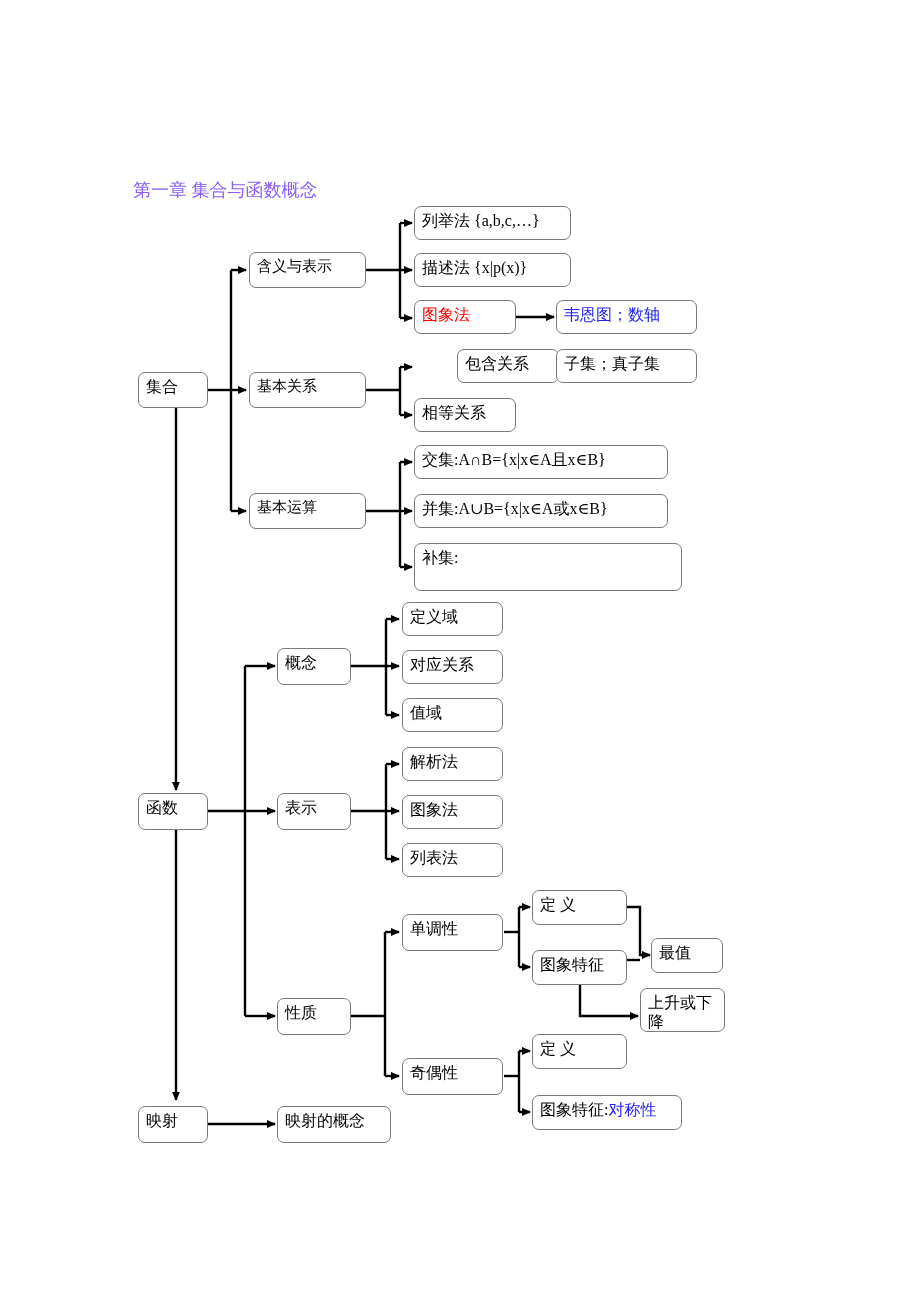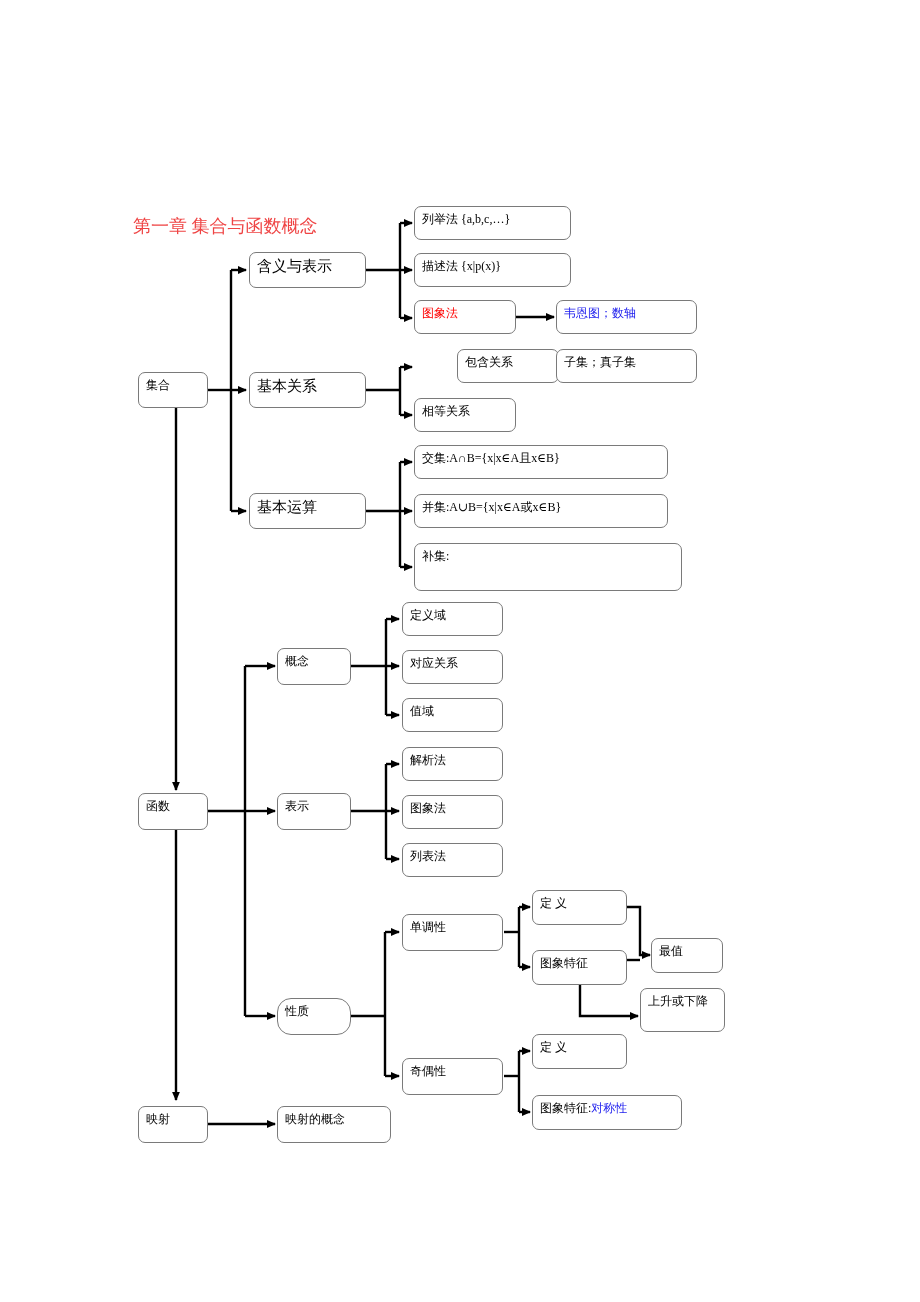--- a/index.html
+++ b/index.html
@@ -2,26 +2,26 @@
 <html><head>
 <meta charset="utf-8">
 <style>
   html,body{margin:0;padding:0;background:#ffffff;}
   body{width:920px;height:1302px;position:relative;
        font-family:"Liberation Serif","DejaVu Serif",serif;}
   #page{position:relative;width:920px;height:1302px;overflow:hidden;}
   .title{position:absolute;left:133px;top:122px;font-size:30px;font-weight:bold;
          letter-spacing:0px;color:#000;white-space:nowrap;
          font-family:"Liberation Sans","DejaVu Sans",sans-serif;}
-  .subtitle{position:absolute;left:133px;top:178px;font-size:18px;color:#ef4444;
-            white-space:nowrap;font-family:"Liberation Serif","DejaVu Serif",serif;margin-top:36px;}
+  .subtitle{position:absolute;left:133px;top:178px;font-size:18px;color:#8b5cf6;
+            white-space:nowrap;font-family:"Liberation Serif","DejaVu Serif",serif;}
   svg.wires{position:absolute;left:0;top:0;width:920px;height:1302px;}
   .node{position:absolute;box-sizing:border-box;border:1px solid #7a7a7a;
         border-radius:7px;background:#ffffff;color:#000;
-        font-size:12px;line-height:1.18;padding:5px 7px 4px 7px;
+        font-size:16px;line-height:1.18;padding:5px 7px 4px 7px;
         font-family:"Liberation Serif","DejaVu Serif",serif;}
   .node .blue{color:#2222ee;}
   .node.allred{color:#ff0000;}
   .node.allblue{color:#2222ee;}
   .node.mid{font-size:15px;}
 </style>
 </head>
 <body>
 
 <div id="page">
@@ -150,21 +150,21 @@
   <div class="node" style="left:402px;top:698px;width:101px;height:34px;">值域</div>
 
   <div class="node" style="left:277px;top:793px;width:74px;height:37px;">表示</div>
 
   <div class="node" style="left:402px;top:747px;width:101px;height:34px;">解析法</div>
 
   <div class="node" style="left:402px;top:795px;width:101px;height:34px;">图象法</div>
 
   <div class="node" style="left:402px;top:843px;width:101px;height:34px;">列表法</div>
 
-  <div class="node" style="left:277px;top:998px;width:74px;height:37px;border-radius:14px;">性质</div>
+  <div class="node" style="left:277px;top:998px;width:74px;height:37px;">性质</div>
 
   <div class="node" style="left:402px;top:914px;width:101px;height:37px;">单调性</div>
 
   <div class="node" style="left:532px;top:890px;width:95px;height:35px;">定 义</div>
 
   <div class="node" style="left:532px;top:950px;width:95px;height:35px;">图象特征</div>
 
   <div class="node" style="left:651px;top:938px;width:72px;height:35px;">最值</div>
 
   <div class="node" style="left:640px;top:988px;width:85px;height:44px;">上升或下降</div>

